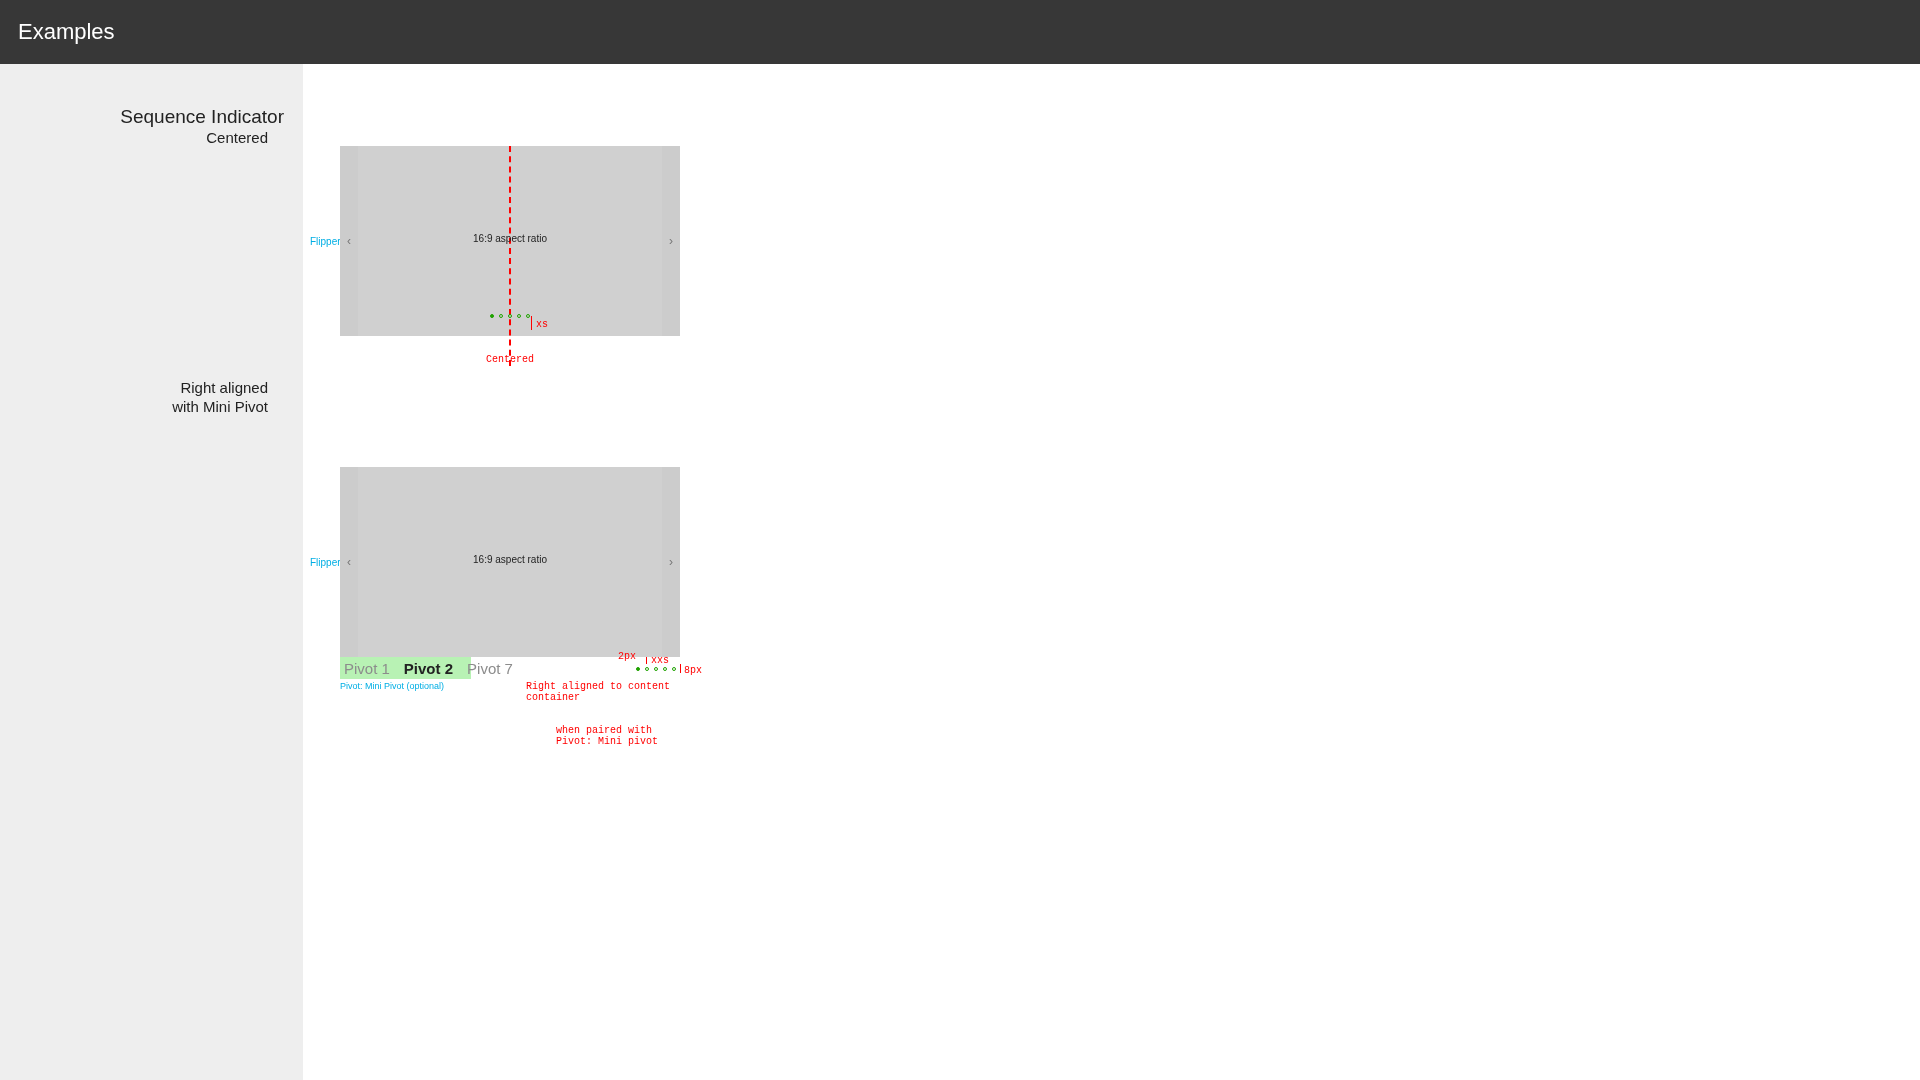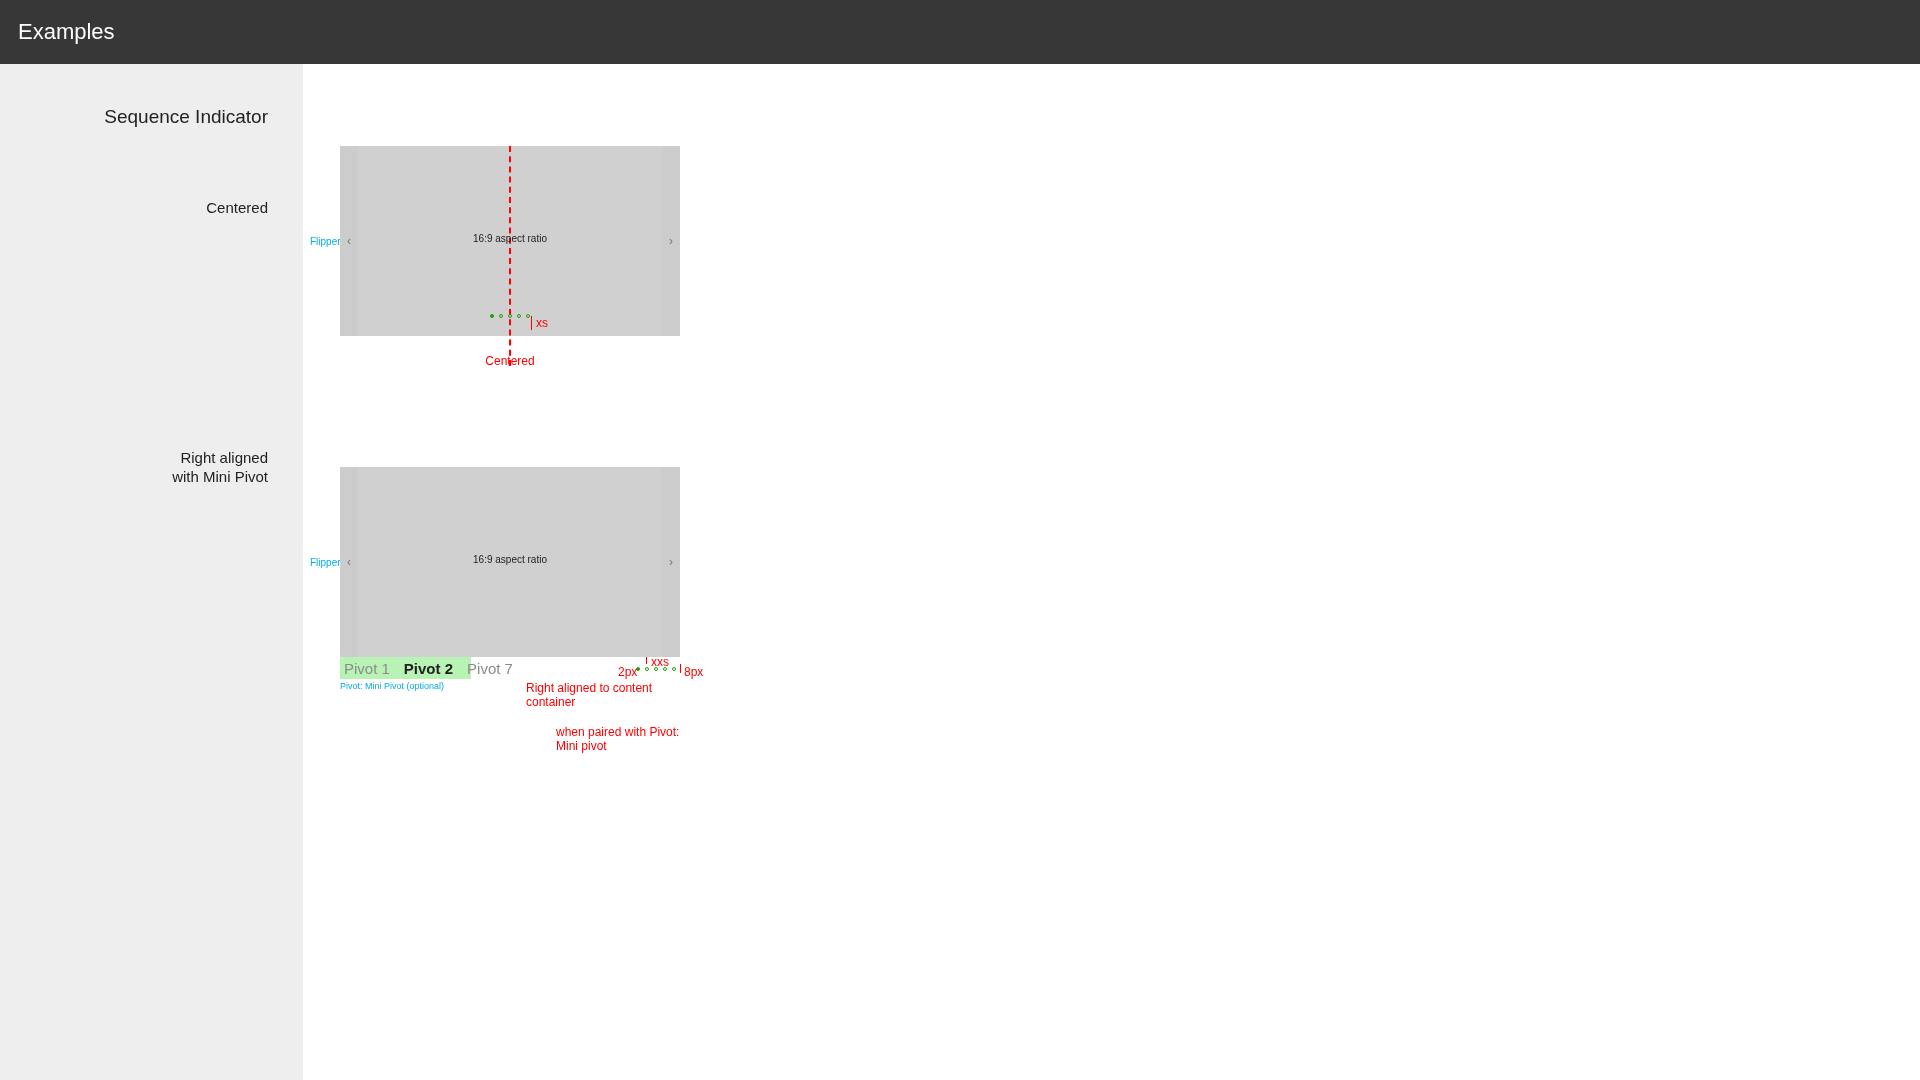--- a/index.html
+++ b/index.html
@@ -20,22 +20,21 @@
   }
   .left-col {
     width: 303px;
     background: #eeeeee;
     padding-top: 42px;
     text-align: right;
     font-weight: 400;
   }
   .section-title {
     font-size: 19px;
-    padding-right: 35px;
-    margin-bottom: 70px;
+    padding-right: 19px;
     color: #222;
   }
   .example-label {
     font-size: 15px;
     padding-right: 35px;
     color: #222;
     line-height: 1.3;
   }
   .spacer-1 { height: 230px; }
   .right-col {
@@ -98,22 +97,23 @@
   }
   .dot {
     width: 4px; height: 4px;
     border-radius: 50%;
     border: 1px solid #1fa200;
     background: transparent;
   }
   .dot.filled { background: #1fa200; }
   .anno {
     position: absolute;
-    font-size: 12px;
+    font-size: 10px;
     color: #ff0000;
+    font-family: Liberation Mono, monospace;
   }
   .anno-blue {
     position: absolute;
     font-size: 9px;
     color: #00aee4;
   }
   .red-tick {
     position: absolute;
     width: 0;
     border-left: 1.5px solid #ff0000;
@@ -191,21 +191,21 @@
       <div class="dotrow" style="left:296px; top:200px;">
         <div class="dot filled"></div>
         <div class="dot"></div>
         <div class="dot"></div>
         <div class="dot"></div>
         <div class="dot"></div>
       </div>
 
       <div class="red-tick" style="left:306px; top:190px; height:7px;"></div>
       <span class="anno" style="left:311px; top:188px;">xxs</span>
-      <span class="anno" style="left:278px; top:198px;">2px</span>
+      <span class="anno" style="left:278px; top:184px;">2px</span>
       <div class="red-tick" style="left:340px; top:197px; height:9px;"></div>
       <span class="anno" style="left:344px; top:198px;">8px</span>
 
       <span class="anno-blue" style="left:0; top:214px;">Pivot: Mini Pivot (optional)</span>
 
       <div class="anno" style="left:186px; top:214px;">Right aligned to content container</div>
       <div class="anno" style="left:216px; top:226px;margin-top:32px;">when paired with Pivot: Mini pivot</div>
     </div>
 
   </div>

